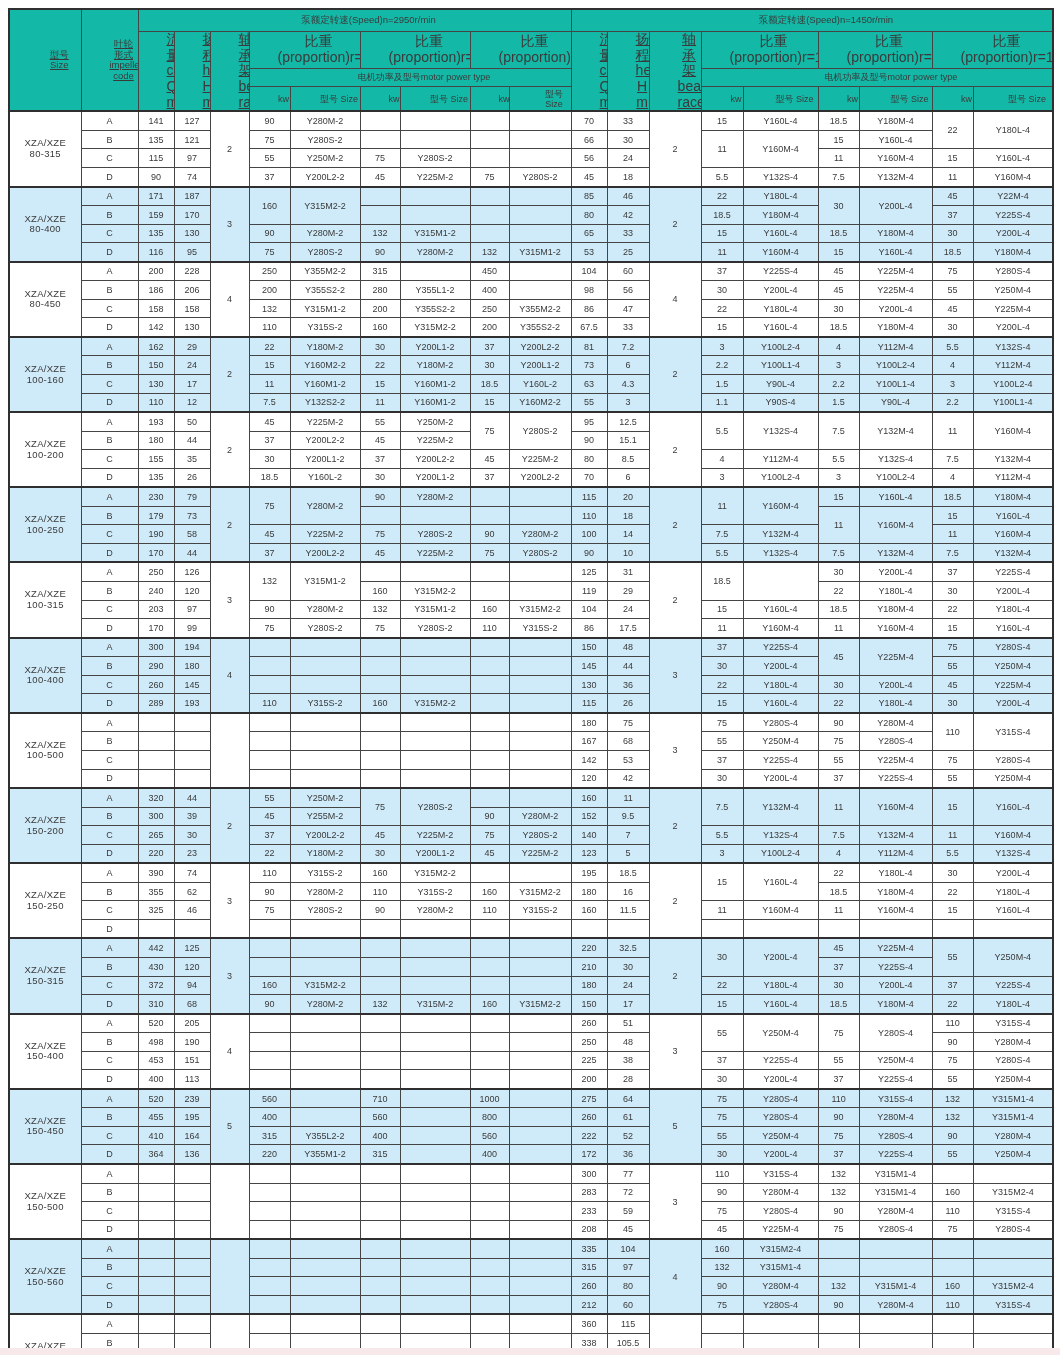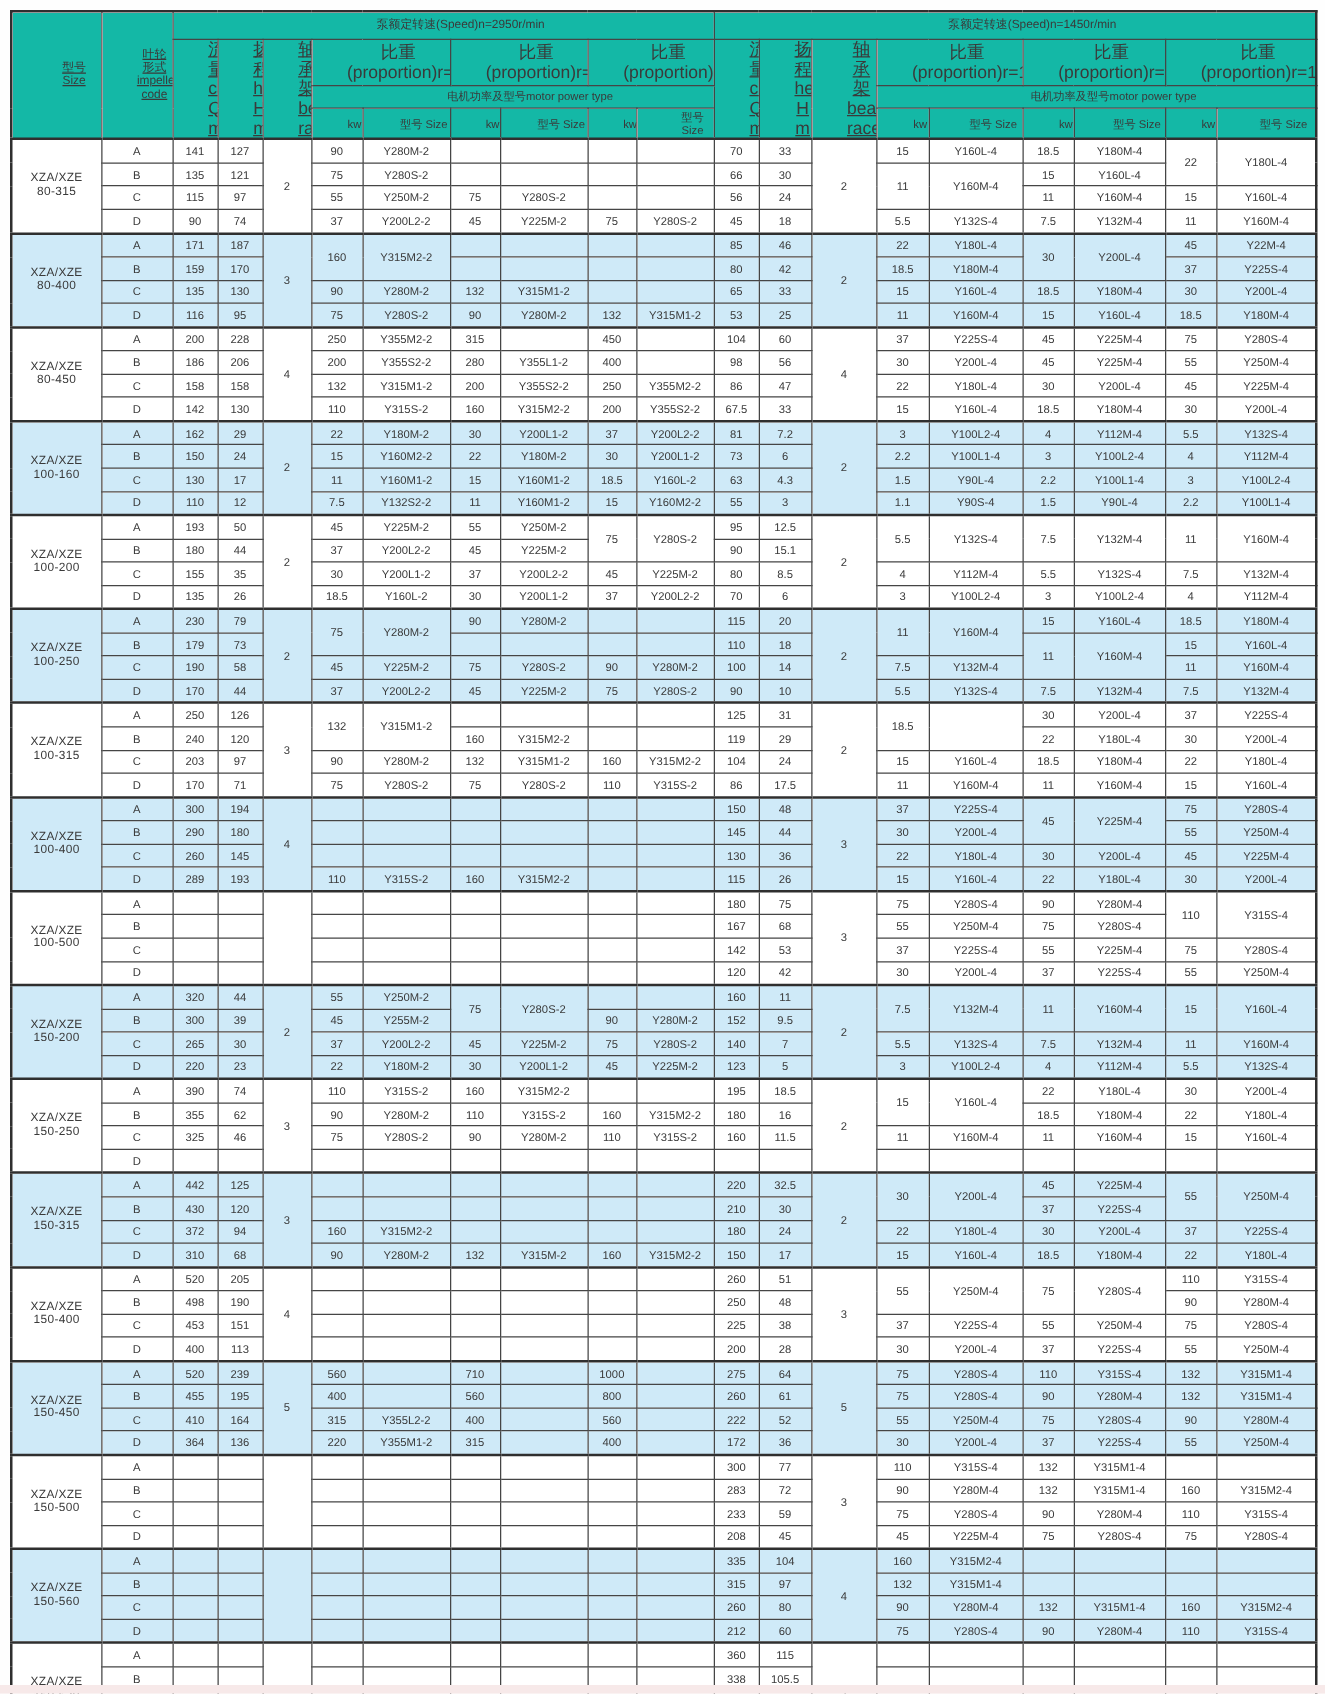--- a/index.html
+++ b/index.html
@@ -622,21 +622,21 @@
           <td>15</td>
           <td>Y160L-4</td>
           <td>18.5</td>
           <td>Y180M-4</td>
           <td>22</td>
           <td>Y180L-4</td>
         </tr>
         <tr>
           <td>D</td>
           <td>170</td>
-          <td>71</td>
+          <td>99</td>
           <td>75</td>
           <td>Y280S-2</td>
           <td>75</td>
           <td>Y280S-2</td>
           <td>110</td>
           <td>Y315S-2</td>
           <td>86</td>
           <td>17.5</td>
           <td>11</td>
           <td>Y160M-4</td>

